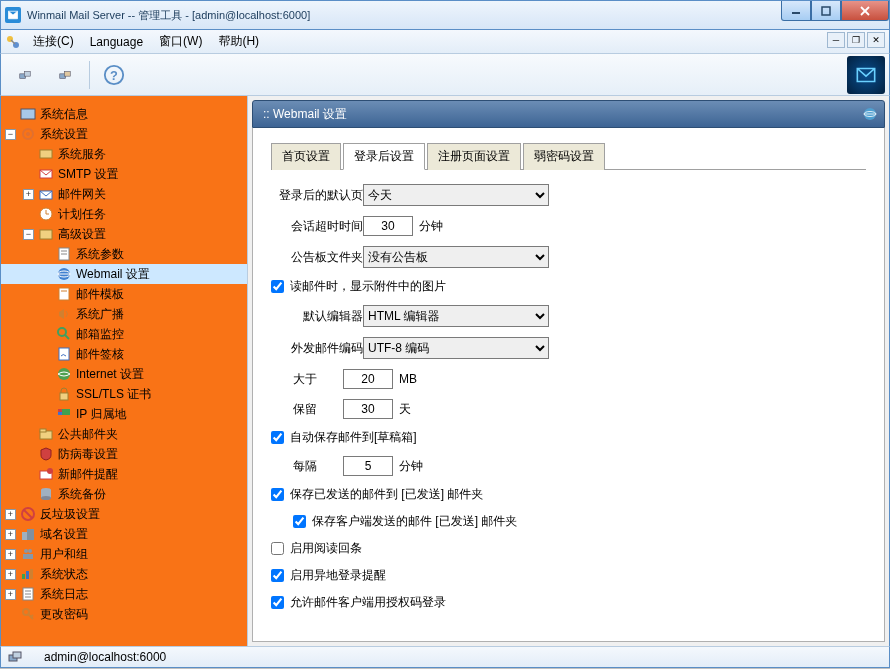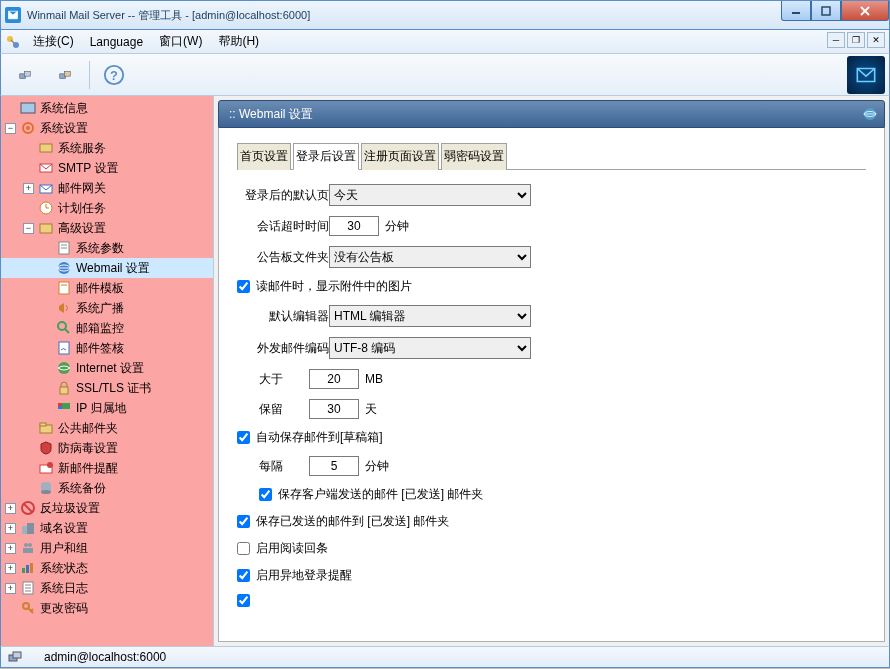--- a/index.html
+++ b/index.html
@@ -25,45 +25,45 @@
 
 
 .toolbar { height: 42px; background: linear-gradient(#f7fafd, #e6eff8); border-left: 1px solid #5a8ec6; border-right: 1px solid #5a8ec6; border-bottom: 1px solid #b8cce0; display: flex; align-items: center; padding: 0 8px; gap: 8px; position: relative; }
 .tool-btn { width: 32px; height: 32px; border: 1px solid transparent; display: flex; align-items: center; justify-content: center; cursor: pointer; border-radius: 3px; }
 .tool-sep { width: 1px; height: 28px; background: #b8cce0; }
 .brand-icon { position: absolute; right: 4px; top: 2px; width: 38px; height: 38px; background: radial-gradient(#0a4d8c, #02203f); border-radius: 3px; display: flex; align-items: center; justify-content: center; }
 .brand-icon svg { width: 26px; height: 26px; }
 
 
 .main { display: flex; height: 550px; border-left: 1px solid #5a8ec6; border-right: 1px solid #5a8ec6; }
-.sidebar { width: 213px; border-right: 1px solid #b8cce0; background: #fca5a5; overflow-y: auto; padding: 2px 0; }
+.sidebar { width: 247px; border-right: 1px solid #b8cce0; background: #f97316; overflow-y: auto; padding: 8px 0; }
 .tree { list-style: none; }
 .tree-item { display: flex; align-items: center; height: 20px; padding-left: 4px; cursor: pointer; white-space: nowrap; }
 .tree-item.selected { background: #cde8ff; }
 .tree-toggle { width: 11px; height: 11px; border: 1px solid #8898a8; display: inline-flex; align-items: center; justify-content: center; font-size: 9px; line-height: 1; margin-right: 4px; color: #333; background: #fff; flex-shrink: 0; }
 .tree-spacer { width: 15px; display: inline-block; flex-shrink: 0; }
 .tree-indent { width: 18px; display: inline-block; flex-shrink: 0; }
 .tree-icon { width: 16px; height: 16px; margin-right: 4px; display: inline-flex; align-items: center; justify-content: center; flex-shrink: 0; }
 .tree-label { font-size: 12px; }
 
 
 .content { flex: 1; background: #f0f0f0; display: flex; flex-direction: column; padding: 4px; }
 .content-header { height: 28px; background: linear-gradient(#6b8db5, #3d6494); color: #fff; font-weight: normal; display: flex; align-items: center; padding: 0 10px; border: 1px solid #2d4e74; border-radius: 3px 3px 0 0; position: relative; }
 .content-header .hdr-icon { position: absolute; right: 6px; width: 16px; height: 16px; }
 .content-body { flex: 1; background: #fff; border: 1px solid #b0b0b0; border-top: none; padding: 14px 18px; overflow-y: auto; }
 
 
 .tabs { display: flex; border-bottom: 1px solid #a0a0a0; margin-bottom: 14px; }
-.tab { padding: 4px 2px; border: 1px solid #a0a0a0; border-bottom: none; background: #ece9d8; margin-right: 2px; cursor: pointer; position: relative; bottom: -1px; }
+.tab { padding: 4px 10px; border: 1px solid #a0a0a0; border-bottom: none; background: #ece9d8; margin-right: 2px; cursor: pointer; position: relative; bottom: -1px; }
 .tab.active { background: #fff; border-bottom: 1px solid #fff; }
 
 
 .form-row { display: flex; align-items: center; margin-bottom: 10px; }
 .form-label { width: 92px; text-align: right; }
-.form-row select { width: 202px; height: 22px; border: 1px solid #7a7a7a; font-size: 12px; font-family: inherit; }
+.form-row select { width: 186px; height: 22px; border: 1px solid #7a7a7a; font-size: 12px; font-family: inherit; }
 .form-row input[type=text] { width: 50px; height: 20px; border: 1px solid #7a7a7a; text-align: center; margin-right: 6px; font-size: 12px; }
 .form-row input[type=checkbox] { width: 13px; height: 13px; margin-right: 6px; }
 .indent { margin-left: 22px; }
 
 
 .statusbar1 { height: 22px; background: linear-gradient(#f4f8fd, #e3edf8); border: 1px solid #5a8ec6; border-top: 1px solid #b8cce0; display: flex; align-items: center; padding: 0 6px; gap: 21px; }
 .statusbar1 .sb-icon { width: 16px; height: 16px; }
 .statusbar2 { height: 22px; background: #f0f0f0; border-top: 1px solid #c0c0c0; display: flex; align-items: center; padding: 0 6px; position: relative; }
 
 
@@ -501,38 +501,39 @@
       </div>
       <div class="form-row">
         <input type="checkbox" checked="" style="">
         <span>自动保存邮件到[草稿箱]</span>
       </div>
       <div class="form-row indent">
         <span style="width:50px">每隔</span>
         <input type="text" value="5" style="">
         <span>分钟</span>
       </div>
+      <div class="form-row">
+        <input type="checkbox" checked="" style="">
+        <span>保存已发送的邮件到 [已发送] 邮件夹</span>
+      </div>
       <div class="form-row indent">
         <input type="checkbox" checked="" style="">
         <span>保存客户端发送的邮件 [已发送] 邮件夹</span>
       </div>
       <div class="form-row">
-        <input type="checkbox" checked="" style="">
-        <span>保存已发送的邮件到 [已发送] 邮件夹</span>
-      </div>
-      <div class="form-row">
         <input type="checkbox" style="">
         <span>启用阅读回条</span>
       </div>
       <div class="form-row">
         <input type="checkbox" checked="" style="">
         <span>启用异地登录提醒</span>
       </div>
       <div class="form-row">
         <input type="checkbox" checked="" style="">
+        <span>允许邮件客户端用授权码登录</span>
       </div>
 
     </div>
   </div>
 </div>
 
 <div class="statusbar1">
   <svg class="sb-icon" viewBox="0 0 16 16">
       <rect x="2" y="6" width="8" height="6" fill="#8aa8c8" stroke="#556"></rect>
       <rect x="6" y="3" width="8" height="6" fill="#c0d0e0" stroke="#556"></rect>

